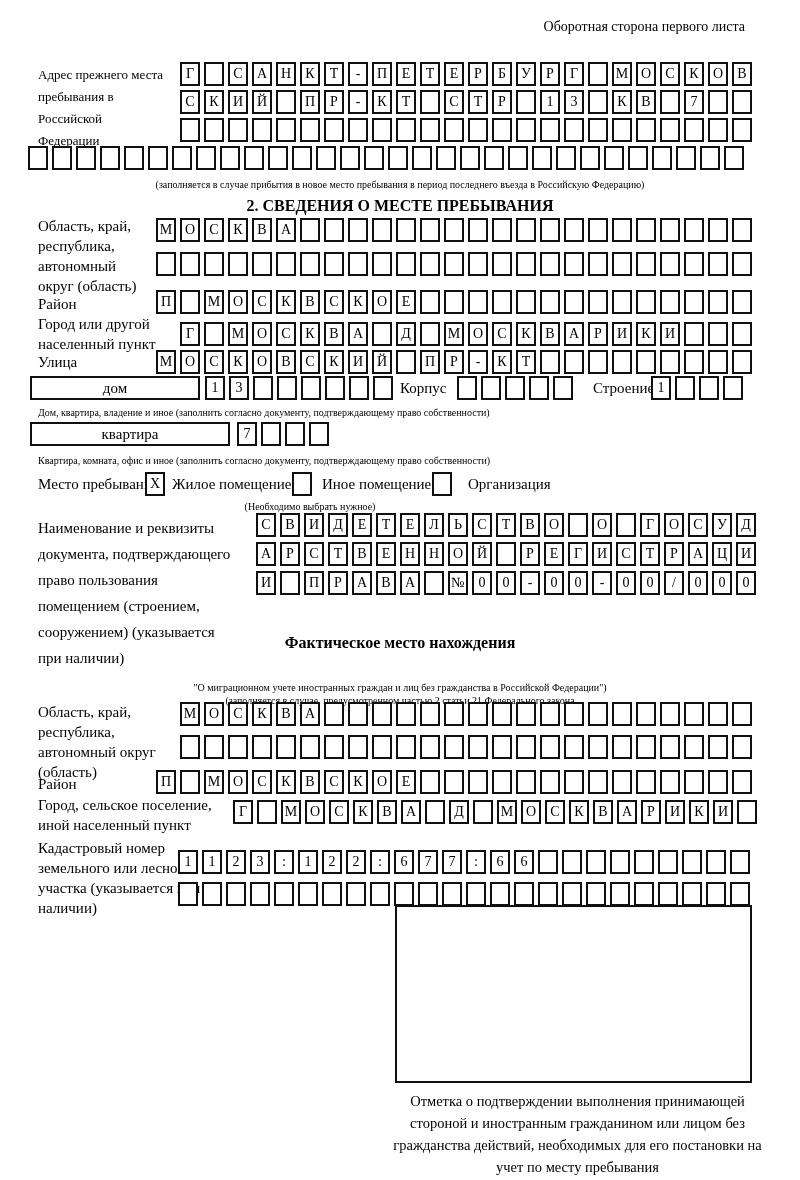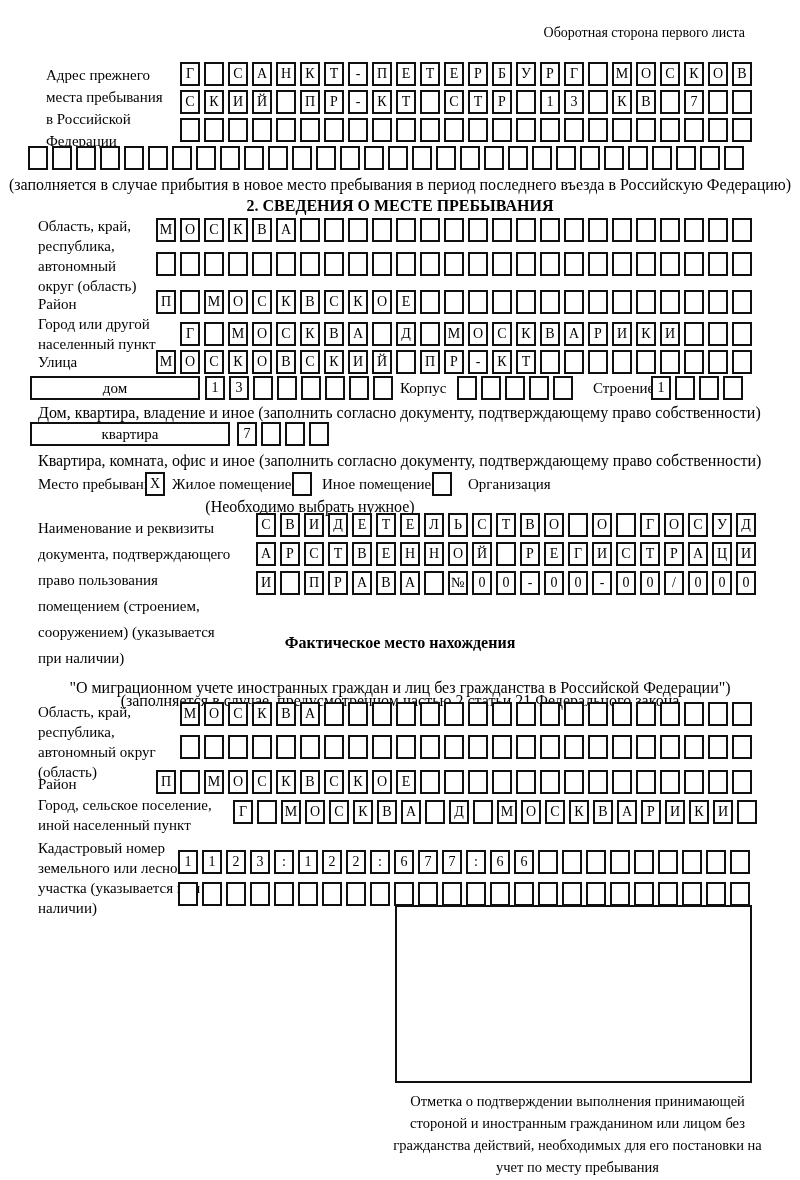--- a/index.html
+++ b/index.html
@@ -2,43 +2,43 @@
 <html><head>
 <meta charset="utf-8">
 <style>
   html,body{margin:0;padding:0;background:#fff;}
   #page{
     position:relative;width:800px;height:1180px;background:#ffffff;color:#000;
     font-family:"Liberation Serif","DejaVu Serif",serif;overflow:hidden;
   }
   .abs{position:absolute;}
   .lbl{font-size:15px;line-height:20px;}
-  .lbl22{font-size:15px;line-height:22px;margin-left:8px;}
-  .note{font-size:16px;line-height:17px;}
+  .lbl22{font-size:13px;line-height:22px;}
+  .note{font-size:10px;line-height:17px;}
   .title{font-weight:bold;font-size:16px;text-align:center;}
   .boxrow{white-space:nowrap;height:24px;}
   .cell{
     display:inline-block;box-sizing:content-box;width:16px;height:20px;
     border:2px solid #101010;margin-right:4px;text-align:center;
     vertical-align:top;font-size:14px;line-height:20px;background:#fff;
   }
   .widebox{
     display:inline-block;box-sizing:content-box;height:20px;
     border:2px solid #101010;text-align:center;font-size:15px;line-height:20px;
     vertical-align:top;background:#fff;
   }
   .stampbox{border:2px solid #101010;background:#fff;}
   .ctr{text-align:center;}
 </style>
 </head>
 <body>
 
 <div id="page">
 
-  <div class="abs note" style="top:24px;left:0;width:745px;text-align:right;font-size:14px;">Оборотная сторона первого листа</div>
+  <div class="abs note" style="top:18px;left:0;width:745px;text-align:right;font-size:14px;">Оборотная сторона первого листа</div>
 
   <div class="abs lbl22" style="top:64px;left:38px;width:126px;">Адрес прежнего места пребывания в Российской Федерации</div>
   <div class="abs boxrow" style="top:62px;left:180px;"><span class="cell">Г</span><span class="cell"></span><span class="cell">С</span><span class="cell">А</span><span class="cell">Н</span><span class="cell">К</span><span class="cell">Т</span><span class="cell">-</span><span class="cell">П</span><span class="cell">Е</span><span class="cell">Т</span><span class="cell">Е</span><span class="cell">Р</span><span class="cell">Б</span><span class="cell">У</span><span class="cell">Р</span><span class="cell">Г</span><span class="cell"></span><span class="cell">М</span><span class="cell">О</span><span class="cell">С</span><span class="cell">К</span><span class="cell">О</span><span class="cell">В</span></div>
   <div class="abs boxrow" style="top:90px;left:180px;"><span class="cell">С</span><span class="cell">К</span><span class="cell">И</span><span class="cell">Й</span><span class="cell"></span><span class="cell">П</span><span class="cell">Р</span><span class="cell">-</span><span class="cell">К</span><span class="cell">Т</span><span class="cell"></span><span class="cell">С</span><span class="cell">Т</span><span class="cell">Р</span><span class="cell"></span><span class="cell">1</span><span class="cell">3</span><span class="cell"></span><span class="cell">К</span><span class="cell">В</span><span class="cell"></span><span class="cell">7</span><span class="cell"></span><span class="cell"></span></div>
   <div class="abs boxrow" style="top:118px;left:180px;"><span class="cell"></span><span class="cell"></span><span class="cell"></span><span class="cell"></span><span class="cell"></span><span class="cell"></span><span class="cell"></span><span class="cell"></span><span class="cell"></span><span class="cell"></span><span class="cell"></span><span class="cell"></span><span class="cell"></span><span class="cell"></span><span class="cell"></span><span class="cell"></span><span class="cell"></span><span class="cell"></span><span class="cell"></span><span class="cell"></span><span class="cell"></span><span class="cell"></span><span class="cell"></span><span class="cell"></span></div>
   <div class="abs boxrow" style="top:146px;left:28px;"><span class="cell"></span><span class="cell"></span><span class="cell"></span><span class="cell"></span><span class="cell"></span><span class="cell"></span><span class="cell"></span><span class="cell"></span><span class="cell"></span><span class="cell"></span><span class="cell"></span><span class="cell"></span><span class="cell"></span><span class="cell"></span><span class="cell"></span><span class="cell"></span><span class="cell"></span><span class="cell"></span><span class="cell"></span><span class="cell"></span><span class="cell"></span><span class="cell"></span><span class="cell"></span><span class="cell"></span><span class="cell"></span><span class="cell"></span><span class="cell"></span><span class="cell"></span><span class="cell"></span><span class="cell"></span></div>
   <div class="abs note ctr" style="top:176px;left:0;width:800px;">(заполняется в случае прибытия в новое место пребывания в период последнего въезда в Российскую Федерацию)</div>
 
   <div class="abs title" style="top:197px;left:0;width:800px;">2. СВЕДЕНИЯ О МЕСТЕ ПРЕБЫВАНИЯ</div>
 

